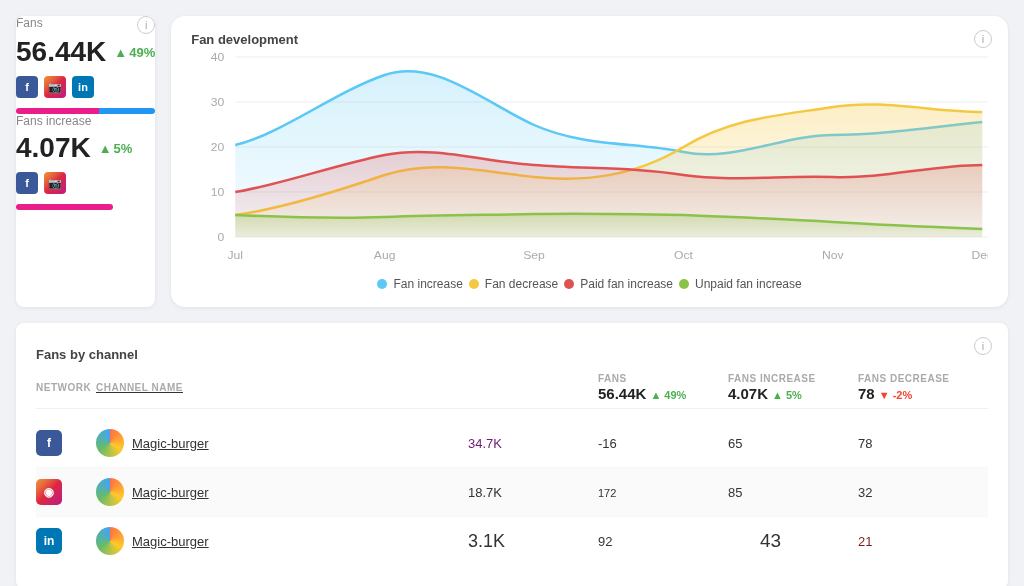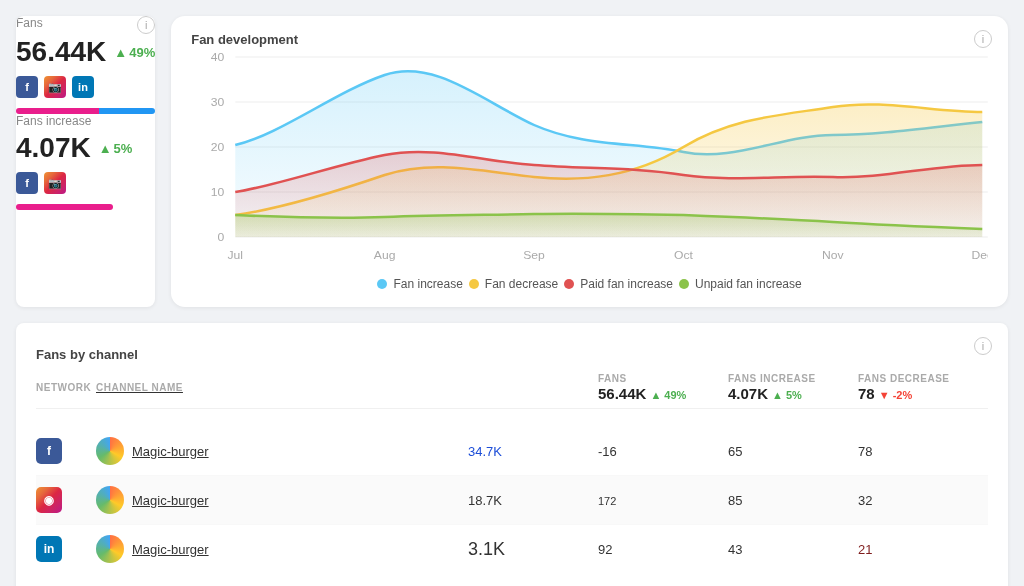--- a/index.html
+++ b/index.html
@@ -141,21 +141,21 @@
       border-radius: 8px;
       box-shadow: 0 1px 4px rgba(0,0,0,0.07);
       padding: 24px 20px;
       position: relative;
     }
     .table-header-row {
       display: flex;
       align-items: center;
       padding: 8px 0 6px;
       border-bottom: 1px solid #f0f0f0;
-      margin-bottom: 18px;
+      margin-bottom: 10px;
     }
     .col-network { width: 60px; min-width: 60px; }
     .col-channel { flex: 1; text-decoration: underline; }
     .col-fans { width: 130px; min-width: 130px; }
     .col-netnew { width: 130px; min-width: 130px; }
     .col-faninc { width: 130px; min-width: 130px; }
     .col-fandec { width: 130px; min-width: 130px; }
 
     .col-label {
       font-size: 10px;
@@ -378,21 +378,21 @@
     <div class="col-network">
       <div class="network-badge" style="background:#3b5998; ;">
         f
       </div>
     </div>
     <div class="col-channel" style="display:flex;align-items:center;">
       <div class="channel-avatar" style="width:28px;height:28px;border-radius:50%;background:conic-gradient(#ff7043 0%,#ffca28 33%,#66bb6a 66%,#42a5f5 100%);margin-right:8px;"></div>
       <span class="channel-name-text">Magic-burger</span>
     </div>
     <div class="col-fans">
-      <span style="font-size:13px;color:#1d4ed8;">34.7K</span>
+      <span style="font-size:13px;color:#701a75;">34.7K</span>
     </div>
     <div class="col-netnew">
       <span style="font-size:13px;color:#333;">-16</span>
     </div>
     <div class="col-faninc">
       <span style="font-size:13px;color:#333;">65</span>
     </div>
     <div class="col-fandec">
       <span style="font-size:13px;color:#333;">78</span>
     </div>
@@ -430,21 +430,21 @@
       <div class="channel-avatar" style="width:28px;height:28px;border-radius:50%;background:conic-gradient(#ff7043 0%,#ffca28 33%,#66bb6a 66%,#42a5f5 100%);margin-right:8px;"></div>
       <span class="channel-name-text">Magic-burger</span>
     </div>
     <div class="col-fans">
       <span style="font-size:18px;color:#333;">3.1K</span>
     </div>
     <div class="col-netnew">
       <span style="font-size:13px;color:#333;">92</span>
     </div>
     <div class="col-faninc">
-      <span style="font-size:13px;color:#333;">43</span>
+      <span style="font-size:19px;color:#333;margin-left:32px;">43</span>
     </div>
     <div class="col-fandec">
       <span style="font-size:13px;color:#7f1d1d;text-align:center;">21</span>
     </div>
   </div>
       </div>
   </div>
 </div>
 
 </body></html>

